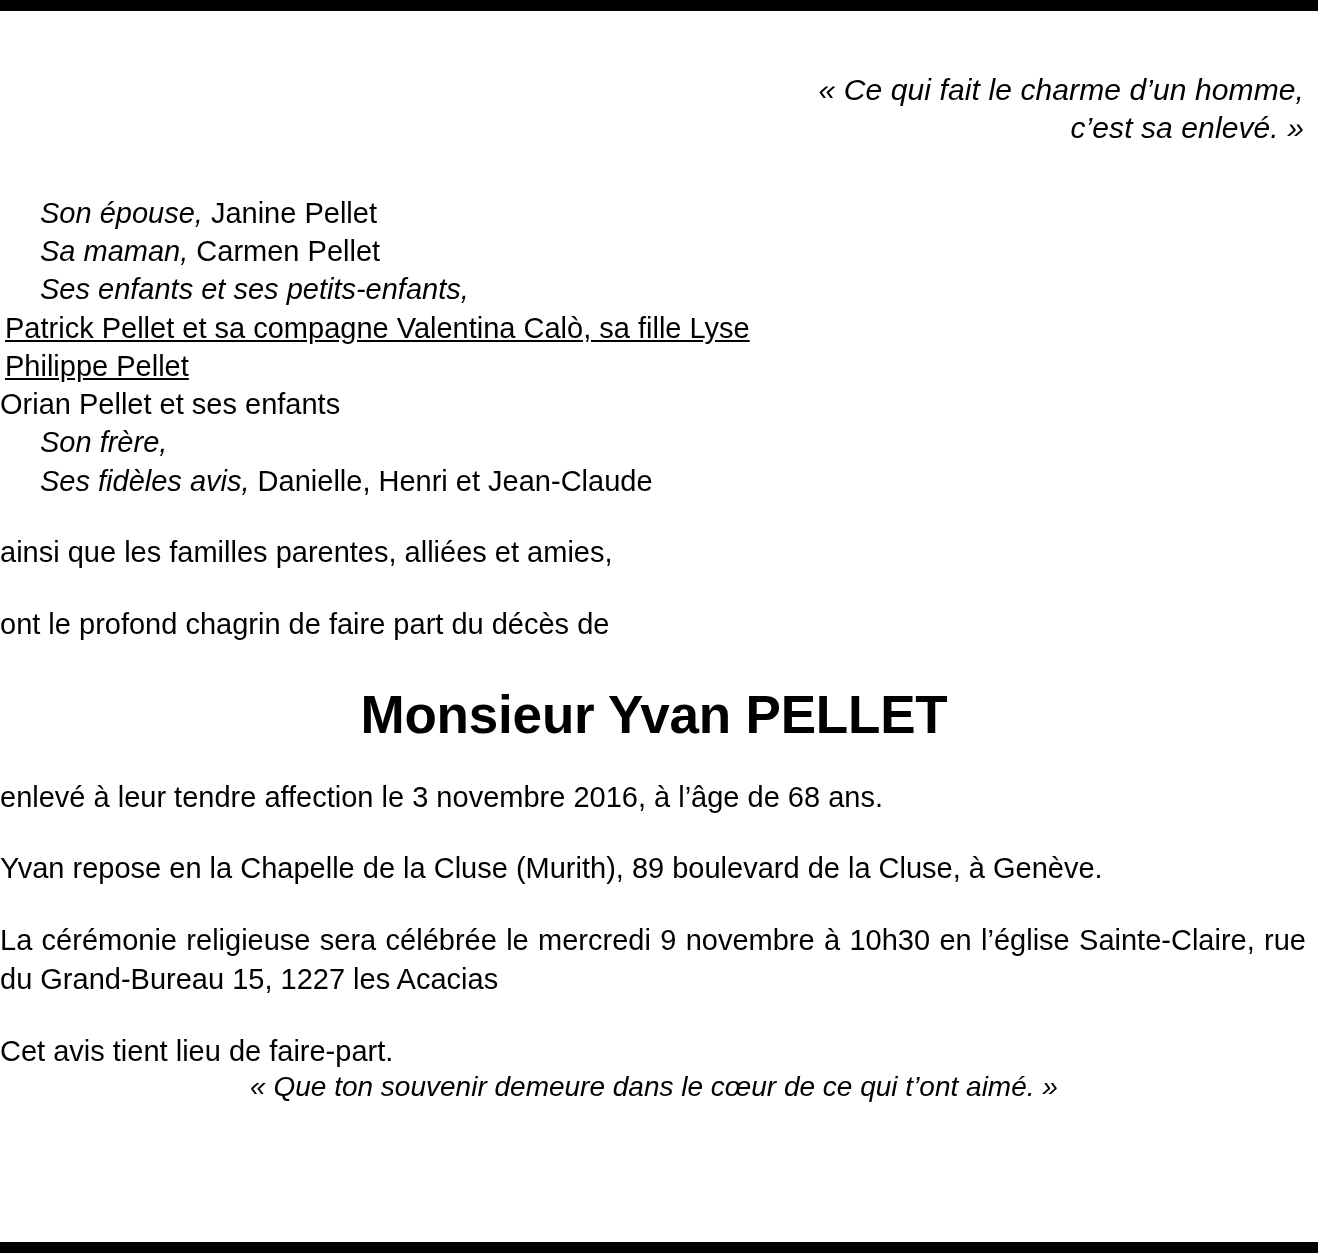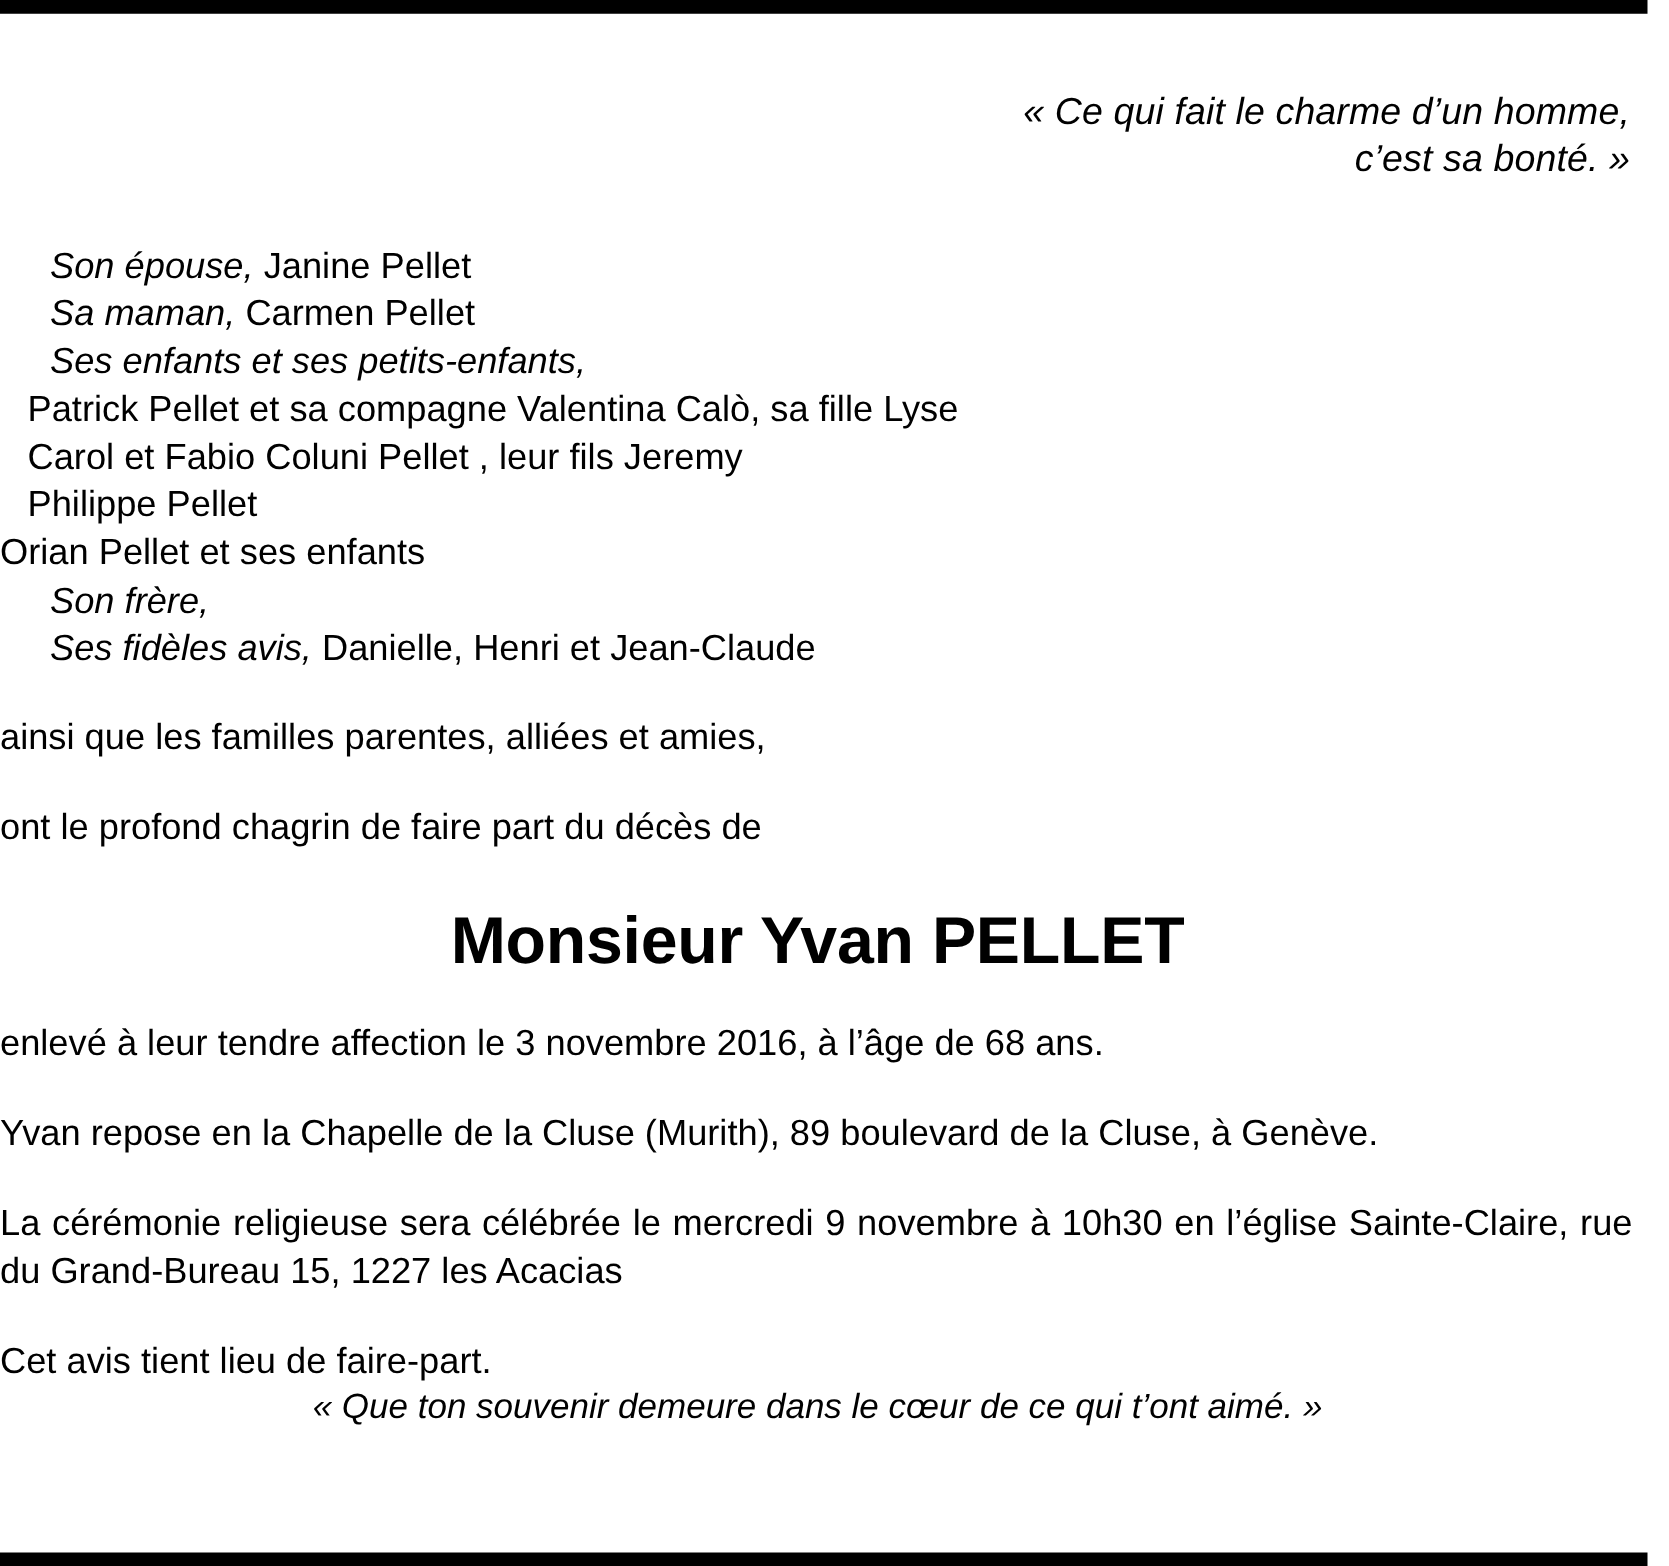--- a/index.html
+++ b/index.html
@@ -54,21 +54,21 @@
     margin-top: 46px;
     font-size: 29px;
     line-height: 1.32;
     padding-left: 0px;
   }
   .family .line { white-space: nowrap; }
   .family .lbl {
     font-style: italic;
     margin-left: 40px;
   }
-  .family .indent { padding-left: 22px; }
+  .family .indent { padding-left: 5px; text-decoration: underline; }
 
   .para {
     font-size: 29px;
     line-height: 1.34;
     margin-top: 33px;
   }
 
   .deceased-name {
     text-align: center;
     font-weight: bold;
@@ -94,38 +94,35 @@
 <body>
 
 <div class="page">
 
   <div class="rule rule-top"></div>
 
   <div class="content">
 
     <div class="quote-top">
       <span class="ql">« Ce qui fait le charme d’un homme,</span>
-      <span class="ql">c’est sa bonté. »</span>
+      <span class="ql">c’est sa enlevé. »</span>
     </div>
 
     <div class="family">
       <div class="line">
         <span class="lbl">Son épouse,</span><span> Janine Pellet</span>
       </div>
       <div class="line">
         <span class="lbl">Sa maman,</span><span> Carmen Pellet</span>
       </div>
       <div class="line">
         <span class="lbl">Ses enfants et ses petits-enfants,</span><span></span>
       </div>
       <div class="line indent">
         <span>Patrick Pellet et sa compagne Valentina Calò, sa fille Lyse</span>
-      </div>
-      <div class="line indent">
-        <span>Carol et Fabio Coluni Pellet , leur fils Jeremy</span>
       </div>
       <div class="line indent">
         <span>Philippe Pellet</span>
       </div>
       <div class="line">
         <span>Orian Pellet et ses enfants</span>
       </div>
       <div class="line">
         <span class="lbl">Son frère,</span>
       </div>

